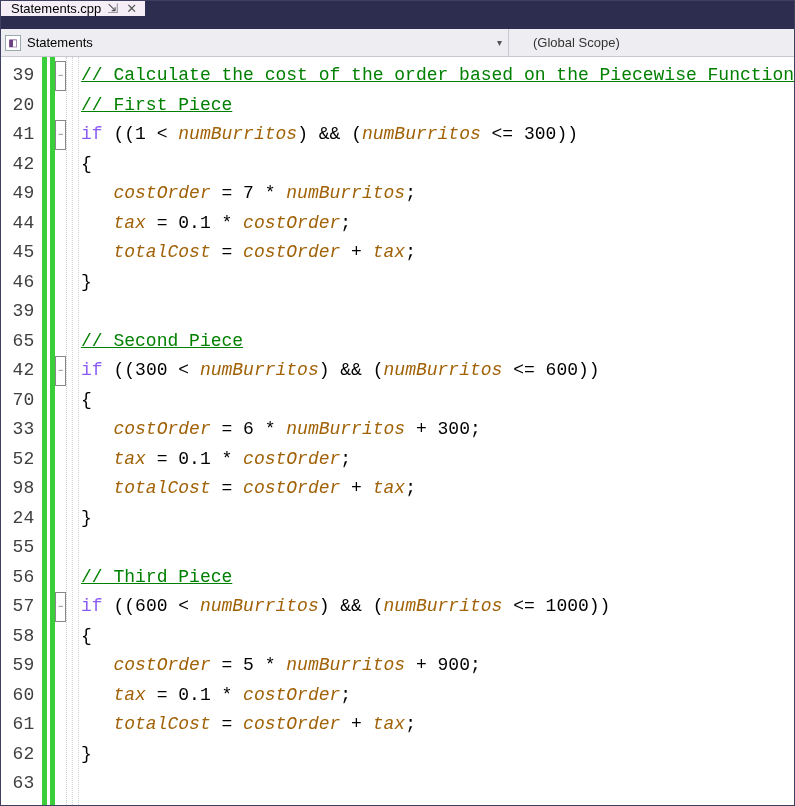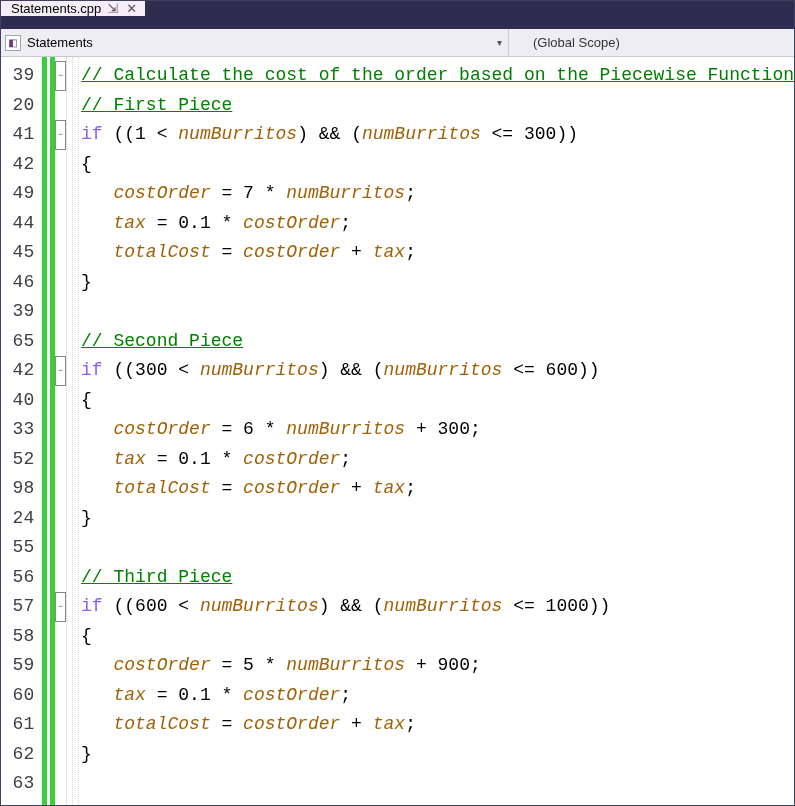--- a/index.html
+++ b/index.html
@@ -135,21 +135,21 @@
       <div>20</div>
       <div>41</div>
       <div>42</div>
       <div>49</div>
       <div>44</div>
       <div>45</div>
       <div>46</div>
       <div>39</div>
       <div>65</div>
       <div>42</div>
-      <div>40</div>
+      <div>70</div>
       <div>33</div>
       <div>52</div>
       <div>98</div>
       <div>24</div>
       <div>55</div>
       <div>56</div>
       <div>57</div>
       <div>58</div>
       <div>59</div>
       <div>60</div>

